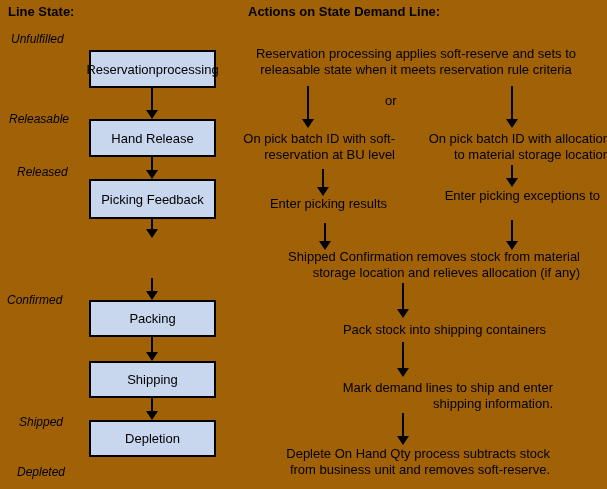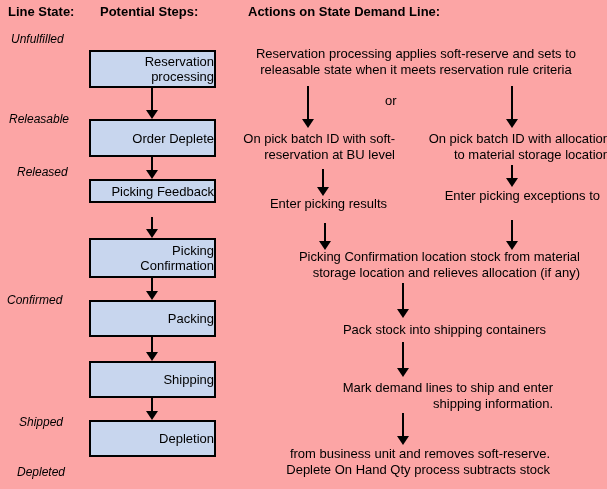--- a/index.html
+++ b/index.html
@@ -3,39 +3,39 @@
 <meta charset="utf-8">
 <style>
   :root{
     --box-fill:#C8D6EE;
     --ink:#000000;
   }
   html,body{margin:0;padding:0;background:#ffffff;}
   .canvas{
     position:relative;
     width:607px;height:489px;
-    background:#fca5a5;
+    background:#a16207;
     overflow:hidden;
     font-family:"Liberation Sans","DejaVu Sans",sans-serif;
     color:var(--ink);
   }
   .col-header{
     position:absolute;top:4px;
     font-size:13px;font-weight:bold;white-space:nowrap;
   }
   .state-label{
     position:absolute;
     font-size:12px;font-style:italic;white-space:nowrap;
   }
   .step-box{
     position:absolute;left:89px;width:127px;
     box-sizing:border-box;
     background:var(--box-fill);
     border:2px solid var(--ink);
-    display:flex;flex-direction:column;align-items:flex-end;justify-content:center;
+    display:flex;flex-direction:row;align-items:center;justify-content:center;
     font-size:13px;line-height:15px;text-align:center;
   }
   .arrow{position:absolute;width:14px;margin-left:-7px;}
   .arrow .shaft{
     position:absolute;left:50%;top:0;bottom:6px;
     width:2px;margin-left:-1px;background:var(--ink);
   }
   .arrow .head{
     position:absolute;left:50%;bottom:0;margin-left:-6px;
     width:0;height:0;
@@ -51,43 +51,38 @@
   .or-label{
     position:absolute;font-size:13px;text-align:left;
   }
 </style>
 </head>
 <body>
 
 <div class="canvas">
 
   <div class="col-header" style="left:8px">Line State:</div>
-  <div class="col-header" style="left:100px">Potential Steps:</div>
   <div class="col-header" style="left:248px">Actions on State Demand Line:</div>
 
   <div class="state-label" style="left:11px;top:32px">Unfulfilled</div>
   <div class="state-label" style="left:9px;top:112px">Releasable</div>
   <div class="state-label" style="left:17px;top:165px">Released</div>
   <div class="state-label" style="left:7px;top:293px">Confirmed</div>
   <div class="state-label" style="left:19px;top:415px">Shipped</div>
   <div class="state-label" style="left:17px;top:465px">Depleted</div>
 
   <div class="step-box" style="top:50px;height:38px">
     <div>Reservation</div>
     <div>processing</div>
   </div>
   <div class="step-box" style="top:119px;height:38px">
-    <div>Order Deplete</div>
-  </div>
-  <div class="step-box" style="top:179px;height:24px">
+    <div>Hand Release</div>
+  </div>
+  <div class="step-box" style="top:179px;height:40px">
     <div>Picking Feedback</div>
-  </div>
-  <div class="step-box" style="top:238px;height:40px">
-    <div>Picking</div>
-    <div>Confirmation</div>
   </div>
   <div class="step-box" style="top:300px;height:37px">
     <div>Packing</div>
   </div>
   <div class="step-box" style="top:361px;height:37px">
     <div>Shipping</div>
   </div>
   <div class="step-box" style="top:420px;height:37px">
     <div>Depletion</div>
   </div>
@@ -160,21 +155,21 @@
   <div class="arrow" style="left:325px;top:223px;height:27px">
       <i class="shaft"></i>
       <i class="head"></i>
     </div>
   <div class="arrow" style="left:512px;top:220px;height:30px">
       <i class="shaft"></i>
       <i class="head"></i>
     </div>
 
   <div class="note" style="left:220px;top:249px;width:360px">
-    <div>Picking Confirmation location stock from material</div>
+    <div>Shipped Confirmation removes stock from material</div>
     <div>storage location and relieves allocation (if any)</div>
   </div>
 
   <div class="arrow" style="left:403px;top:283px;height:35px">
       <i class="shaft"></i>
       <i class="head"></i>
     </div>
 
   <div class="note" style="left:246px;top:322px;width:300px">
     <div>Pack stock into shipping containers</div>
@@ -189,17 +184,17 @@
     <div>Mark demand lines to ship and enter</div>
     <div>shipping information.</div>
   </div>
 
   <div class="arrow" style="left:403px;top:413px;height:32px">
       <i class="shaft"></i>
       <i class="head"></i>
     </div>
 
   <div class="note" style="left:250px;top:446px;width:300px">
+    <div>Deplete On Hand Qty process subtracts stock</div>
     <div>from business unit and removes soft-reserve.</div>
-    <div>Deplete On Hand Qty process subtracts stock</div>
   </div>
 
 </div>
 
 </body></html>

